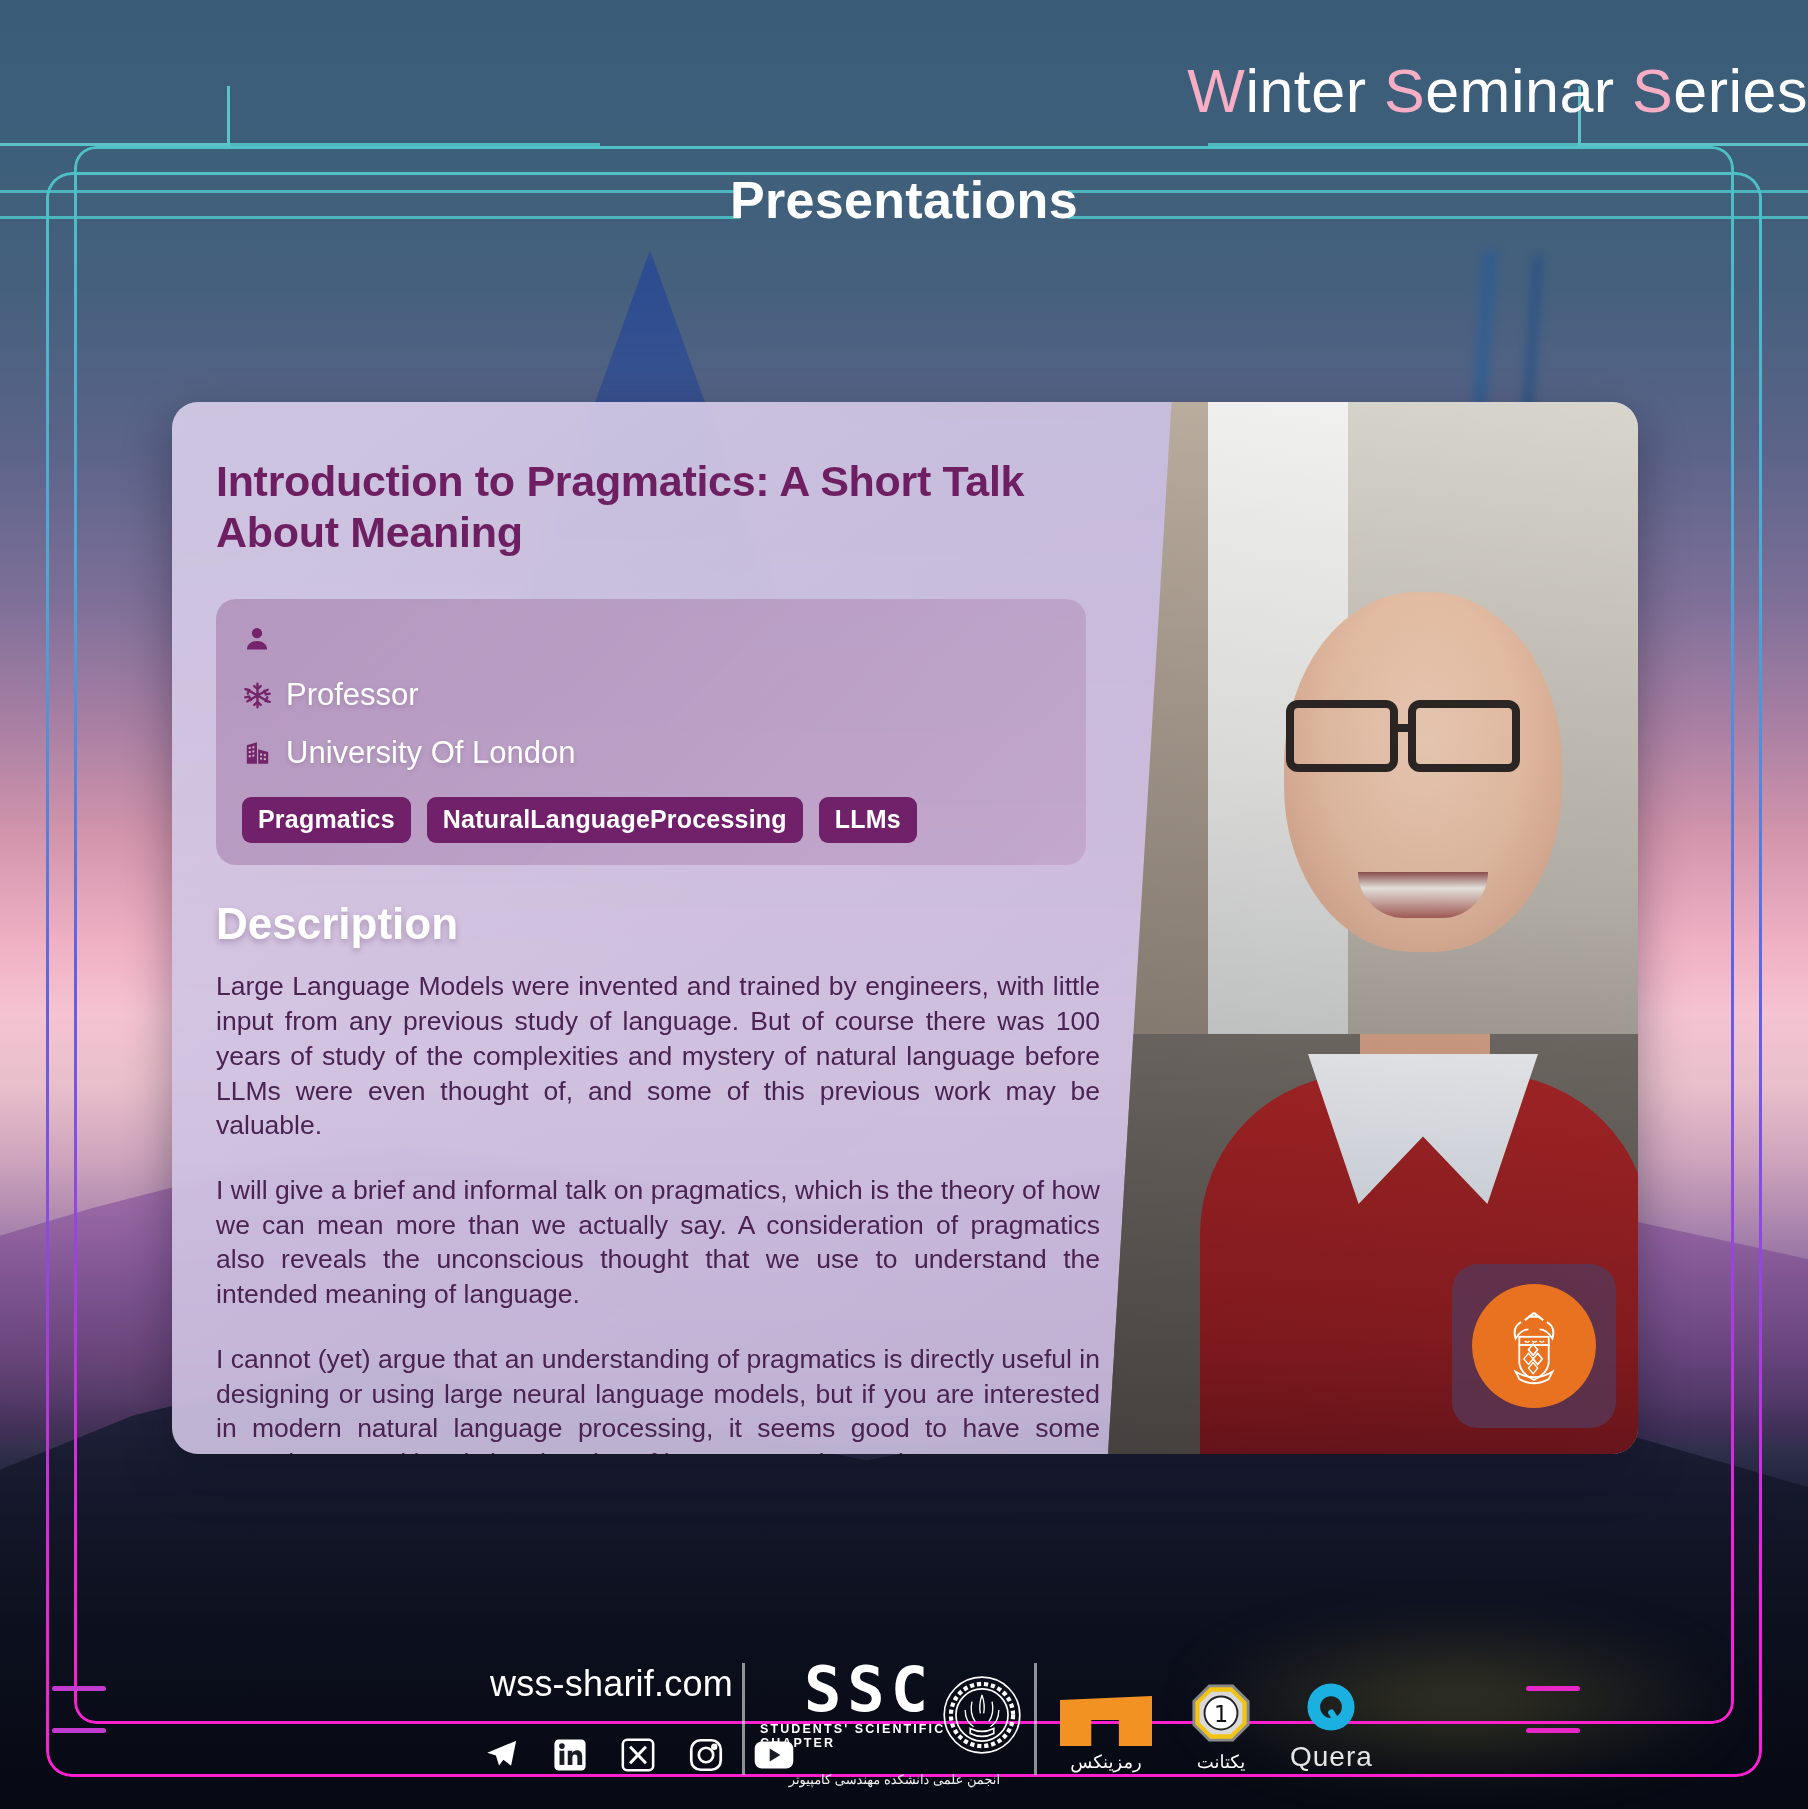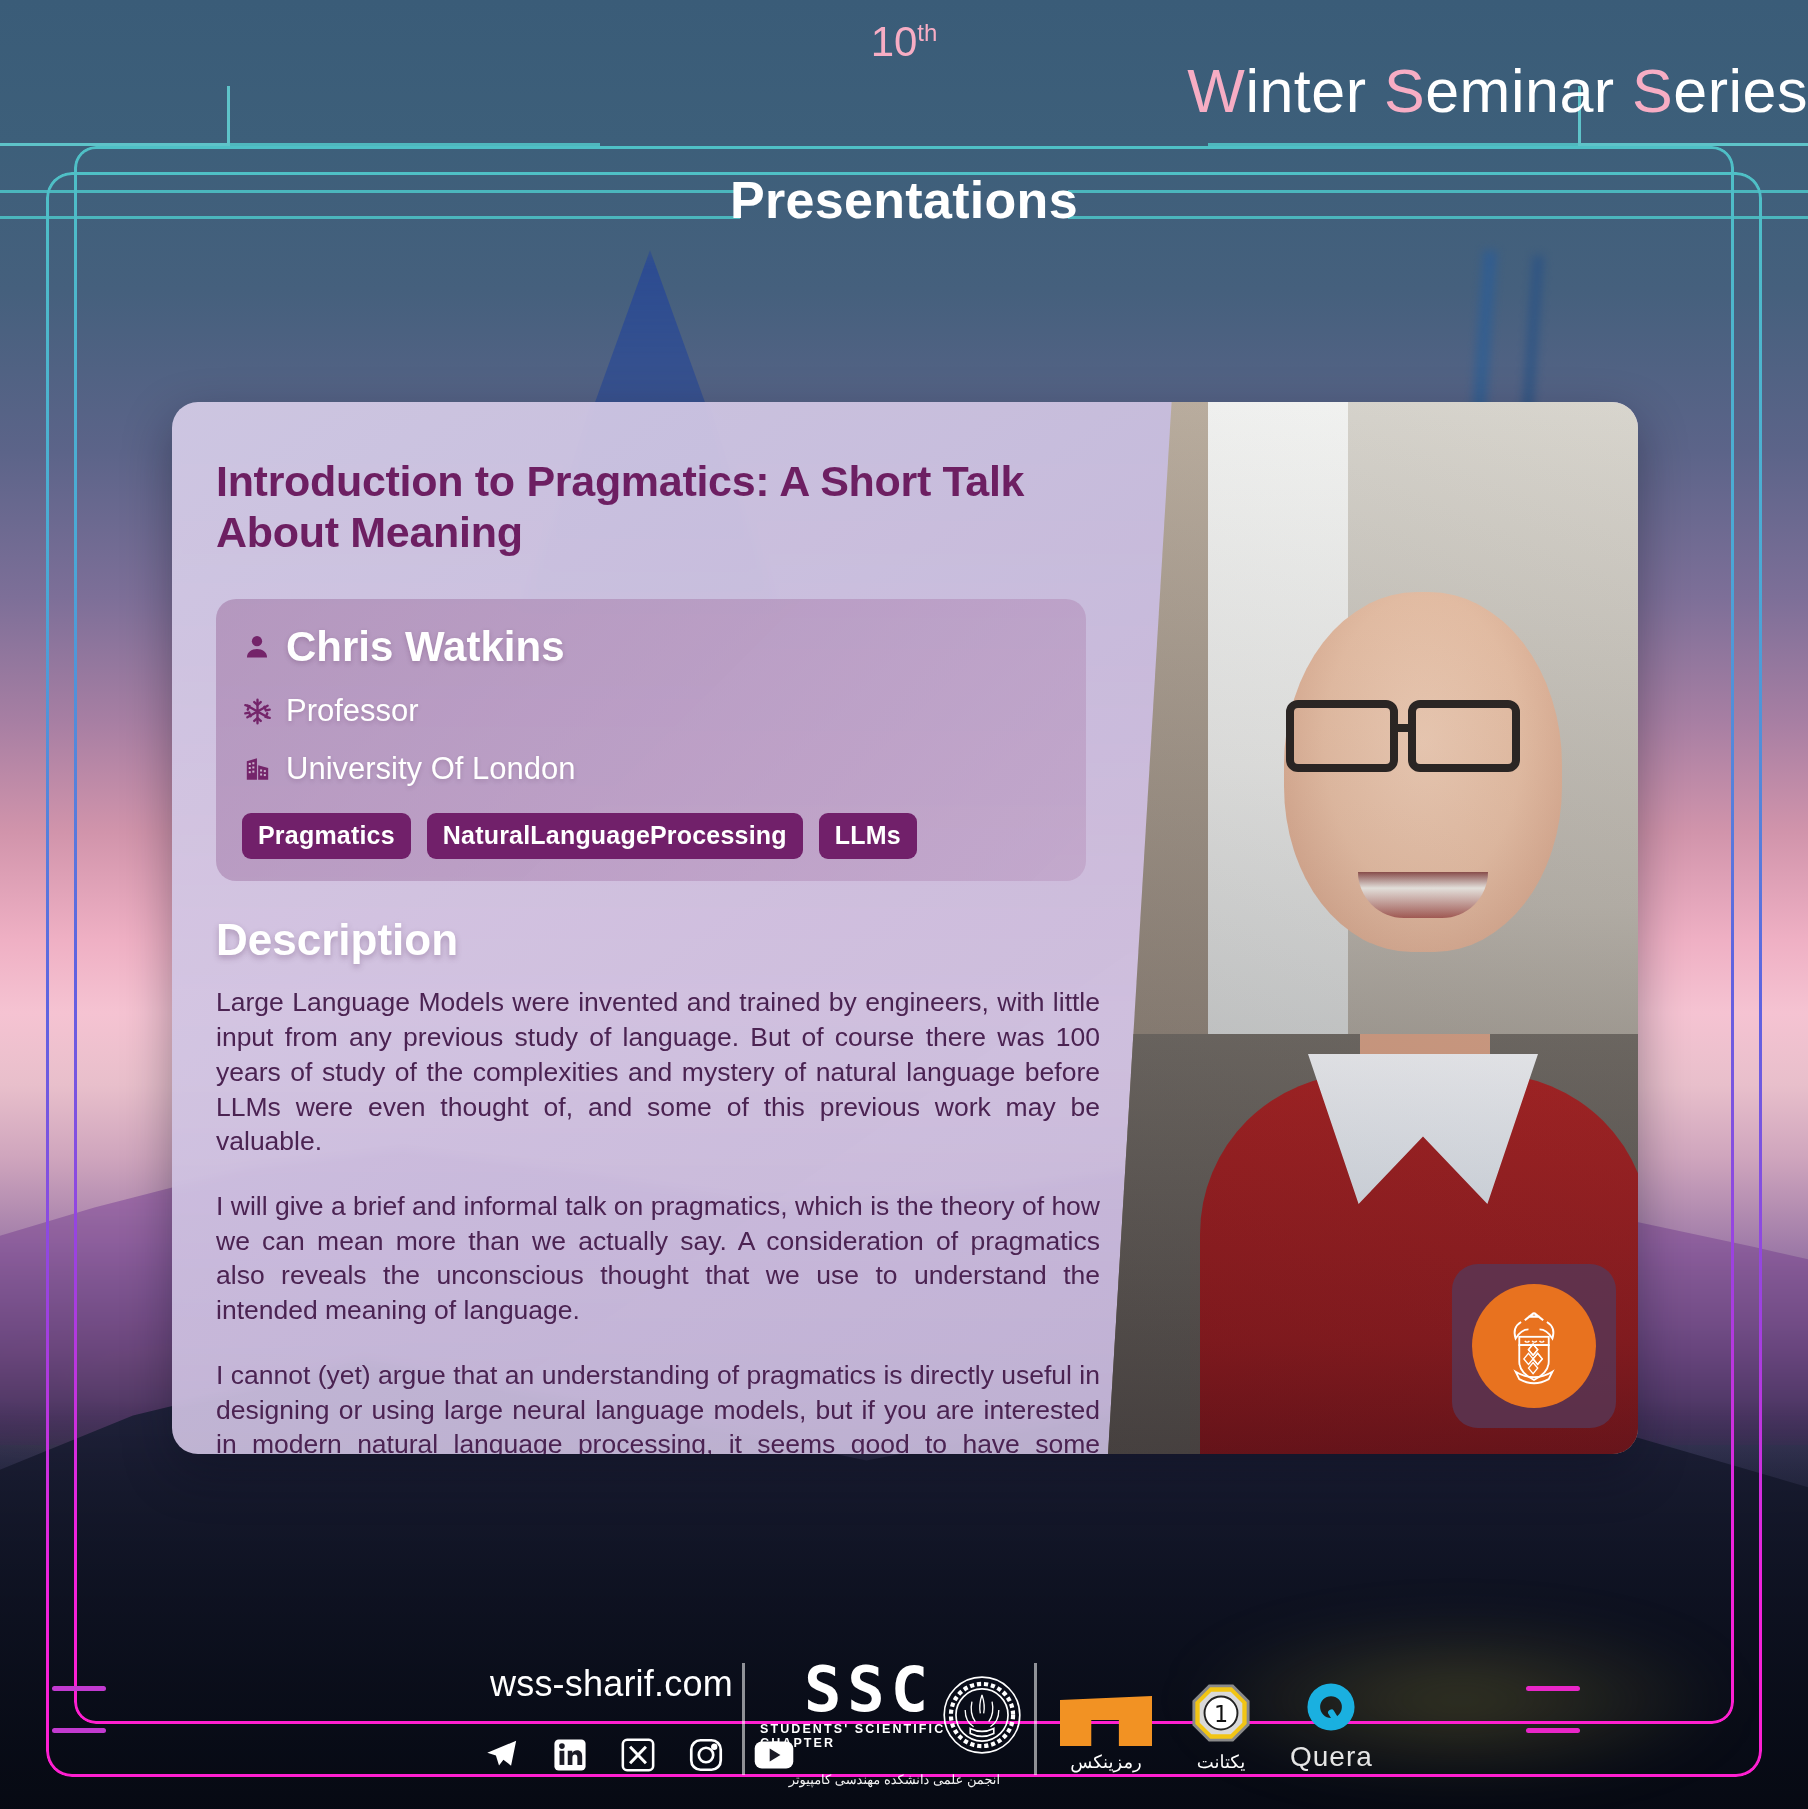--- a/index.html
+++ b/index.html
@@ -270,23 +270,20 @@
   <div class="ridge-dark"></div>
   <div class="haze"></div>
   <div class="glow-warm2"></div>
 
   <div class="header">
     <div class="hdr-line-top-l"></div>
     <div class="hdr-line-top-r"></div>
     <div class="hdr-bracket-l"></div>
     <div class="hdr-bracket-r"></div>
 
-    <div class="ordinal">
-      <span>10</span><sup>th</sup>
-    </div>
 
     <div class="wss-title">
       <span class="pink">W</span><span>inter </span><span class="pink">S</span><span>eminar </span><span class="pink">S</span><span>eries</span>
     </div>
   </div>
 
   <div class="pres-wrap">
     <div class="pres-rule l1"></div>
     <div class="pres-rule l2"></div>
     <div class="pres-rule r1"></div>
@@ -303,21 +300,20 @@
       <div class="talk-title">Introduction to Pragmatics: A Short Talk About Meaning</div>
 
       <div class="speaker-box">
         <div class="sp-row">
           <span class="ic">
             <svg width="28" height="30" viewBox="0 0 24 24" fill="currentColor">
                 <circle cx="12" cy="7" r="4.4"></circle>
                 <path d="M3.4 21c0-4.6 3.9-7.2 8.6-7.2s8.6 2.6 8.6 7.2z"></path>
               </svg>
           </span>
-          <span class="sp-name">Chris Watkins</span>
         </div>
 
         <div class="sp-sub">
           <span class="ic">
             <svg width="27" height="27" viewBox="0 0 24 24" stroke="currentColor" stroke-width="2.1" stroke-linecap="round" fill="none">
               <path d="M12 1.6v20.8M3 6.8l18 10.4M21 6.8L3 17.2"></path>
               <path d="M9.1 3.6 12 6.1l2.9-2.5M9.1 20.4 12 17.9l2.9 2.5"></path>
               <path d="M3.3 10.4 4.6 7.1 1.2 6.3M20.7 13.6l-1.3 3.3 3.4.8"></path>
               <path d="M1.2 13.7l3.4-.8 1.3 3.3M22.8 10.3l-3.4.8-1.3-3.3"></path>
             </svg>

